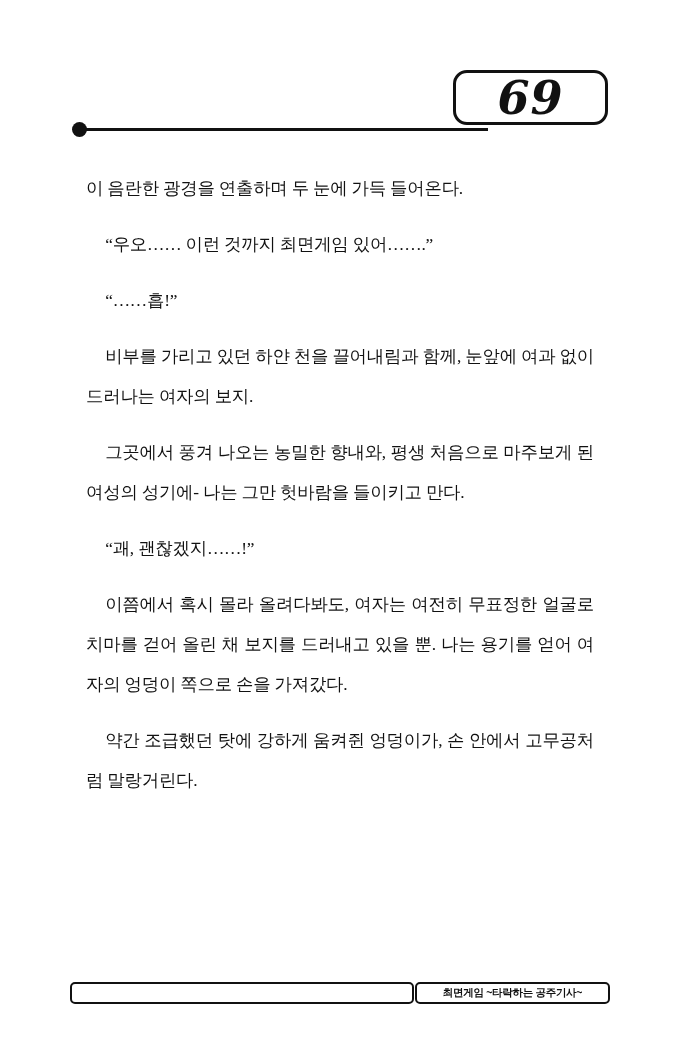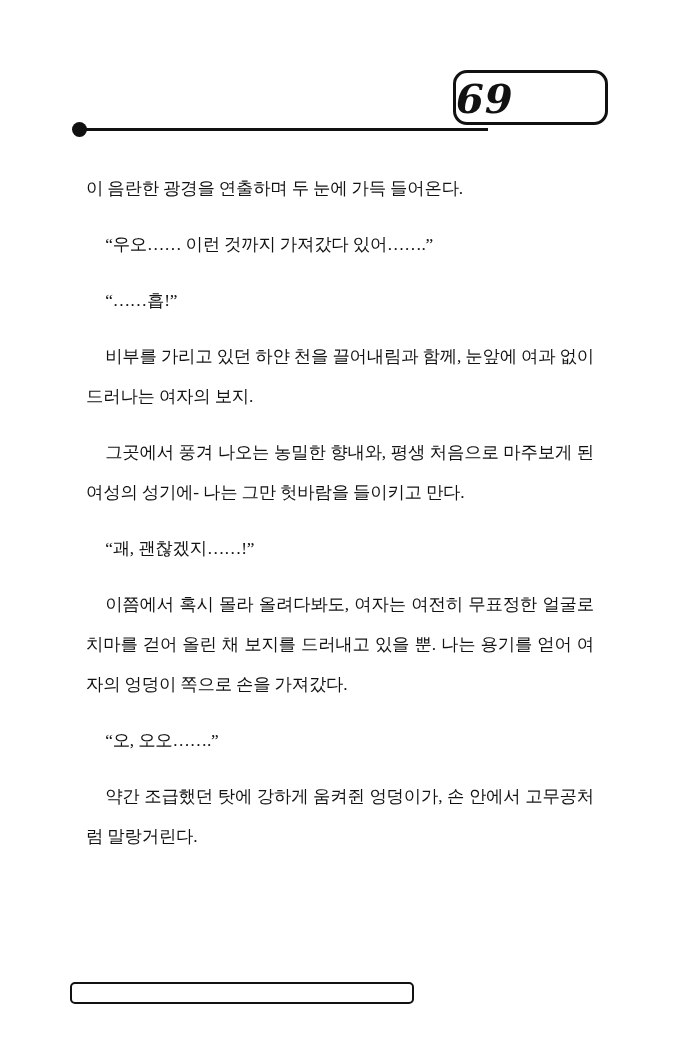--- a/index.html
+++ b/index.html
@@ -41,22 +41,23 @@
     background: #fff;
     box-sizing: border-box;
     z-index: 3;
   }
   .page-number-box .num {
     position: absolute;
     left: 0;
     right: 0;
     top: 50%;
     transform: translateY(-50%);
+    text-align: center;
     font-family: "DejaVu Serif", "Liberation Serif", serif;
-    font-size: 40px;
+    font-size: 46px;
     font-weight: bold;
     font-style: italic;
     letter-spacing: 1px;
     color: #111;
   }
 
   .header-rule {
     position: absolute;
     left: 8px;
     right: 120px;
@@ -144,27 +145,29 @@
   <div class="header">
     <div class="header-dot"></div>
     <div class="header-rule"></div>
     <div class="page-number-box">
       <div class="num">69</div>
     </div>
   </div>
 
   <div class="content">
     <p>이 음란한 광경을 연출하며 두 눈에 가득 들어온다.</p>
-    <p class="indent">“우오…… 이런 것까지 가져갔다 있어…….”</p>
+    <p class="indent">“우오…… 이런 것까지 최면게임 있어…….”</p>
     <p class="indent">“……흡!”</p>
     <p class="indent">비부를 가리고 있던 하얀 천을 끌어내림과 함께, 눈앞에 여과 없이 드러나는 여자의 보지.</p>
     <p class="indent">그곳에서 풍겨 나오는 농밀한 향내와, 평생 처음으로 마주보게 된 여성의 성기에- 나는 그만 헛바람을 들이키고 만다.</p>
     <p class="indent">“괘, 괜찮겠지……!”</p>
     <p class="indent">이쯤에서 혹시 몰라 올려다봐도, 여자는 여전히 무표정한 얼굴로 치마를 걷어 올린 채 보지를 드러내고 있을 뿐. 나는 용기를 얻어 여자의 엉덩이 쪽으로 손을 가져갔다.</p>
-    <p class="indent">“오, 오오…….”</p>
     <p class="indent">약간 조급했던 탓에 강하게 움켜쥔 엉덩이가, 손 안에서 고무공처럼 말랑거린다.</p>
   </div>
 
   <div class="footer">
     <div class="footer-left-box"></div>
+    <div class="footer-right-box">
+      <span class="label">최면게임 ~타락하는 공주기사~</span>
+    </div>
   </div>
 
 </div>
 
 </body></html>

